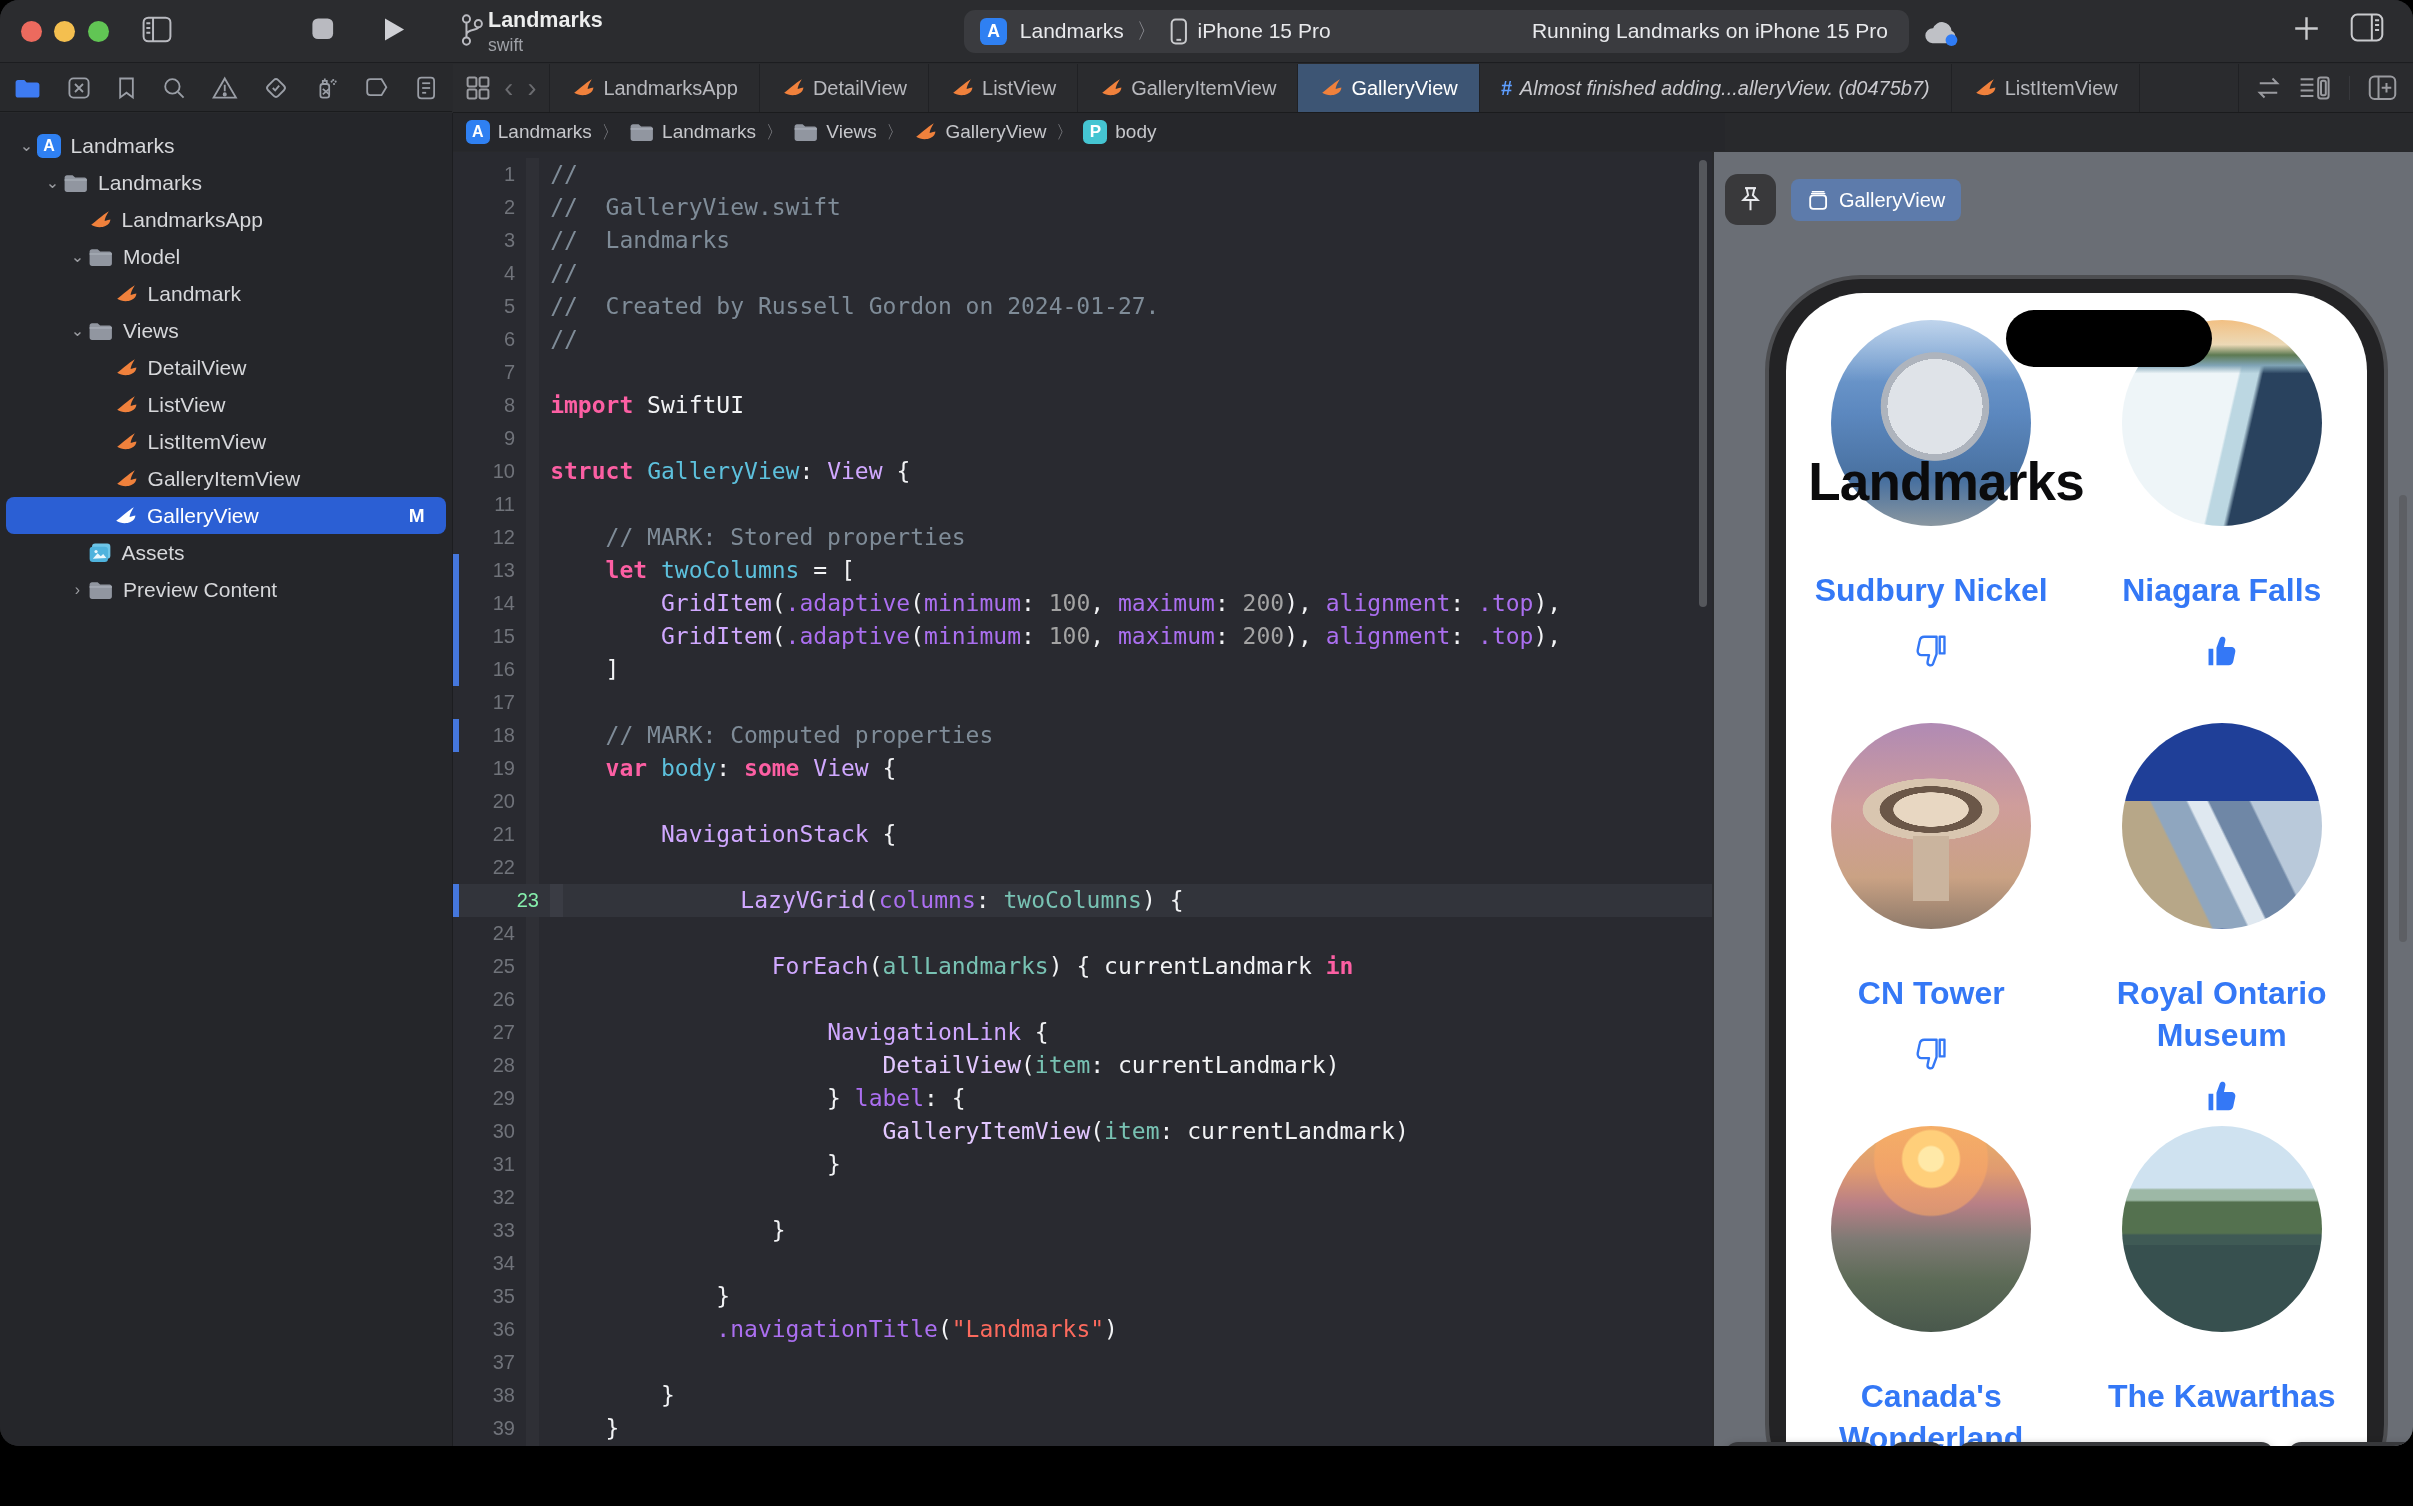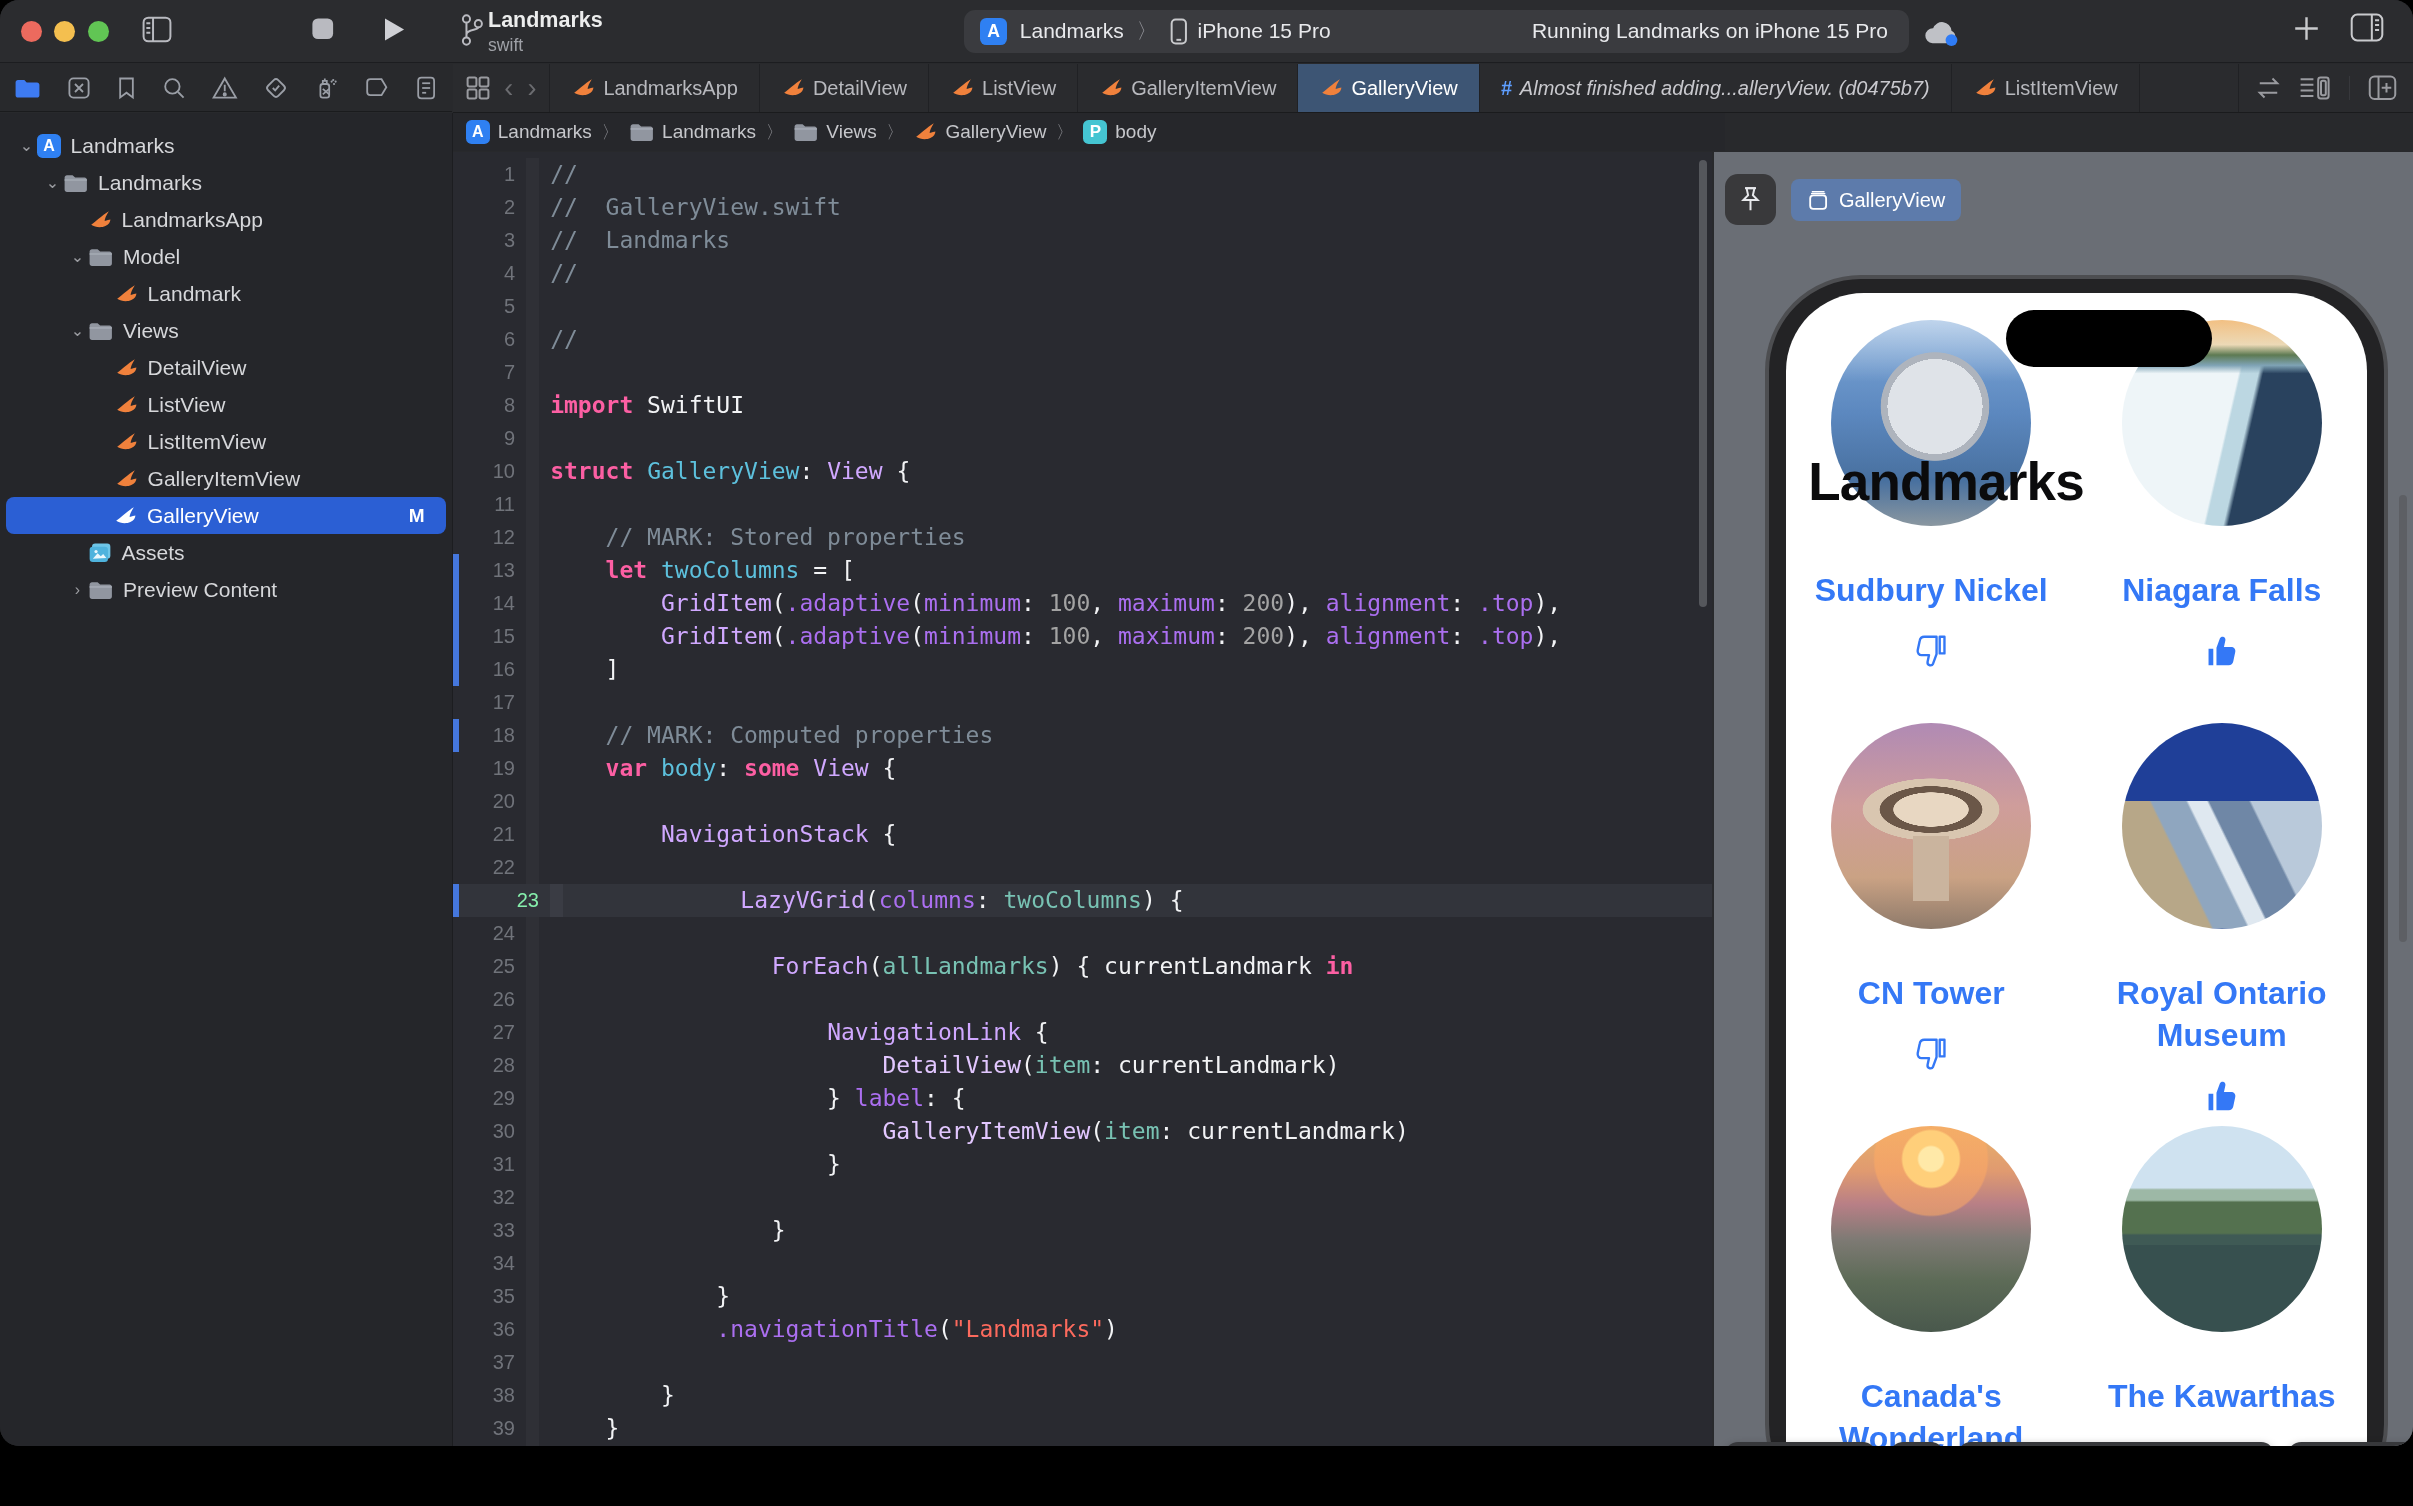--- a/index.html
+++ b/index.html
@@ -504,21 +504,21 @@
         </div>
       </div>
   </div>
 
   <div class="editor">
     <div id="code" style="padding-top:6.4px">
         <div class="codeline"><span class="lnum">1</span><span class="ribbon"></span><span><span class="cm">//</span></span></div>
         <div class="codeline"><span class="lnum">2</span><span class="ribbon"></span><span><span class="cm">//  GalleryView.swift</span></span></div>
         <div class="codeline"><span class="lnum">3</span><span class="ribbon"></span><span><span class="cm">//  Landmarks</span></span></div>
         <div class="codeline"><span class="lnum">4</span><span class="ribbon"></span><span><span class="cm">//</span></span></div>
-        <div class="codeline"><span class="lnum">5</span><span class="ribbon"></span></div>
+        <div class="codeline"><span class="lnum">5</span><span class="ribbon"></span><span><span class="cm">//  Created by Russell Gordon on 2024-01-27.</span></span></div>
         <div class="codeline"><span class="lnum">6</span><span class="ribbon"></span><span><span class="cm">//</span></span></div>
         <div class="codeline"><span class="lnum">7</span><span class="ribbon"></span><span></span></div>
         <div class="codeline"><span class="lnum">8</span><span class="ribbon"></span><span><span class="kw">import</span><span class="pl"> SwiftUI</span></span></div>
         <div class="codeline"><span class="lnum">9</span><span class="ribbon"></span><span></span></div>
         <div class="codeline"><span class="lnum">10</span><span class="ribbon"></span><span><span class="kw">struct</span><span class="pl"> </span><span class="dc">GalleryView</span><span class="pl">: </span><span class="ty">View</span><span class="pl"> {</span></span></div>
         <div class="codeline"><span class="lnum">11</span><span class="ribbon"></span><span></span></div>
         <div class="codeline"><span class="lnum">12</span><span class="ribbon"></span><span><span class="pl">    </span><span class="cm">// MARK: Stored properties</span></span></div>
         <div class="codeline"><span class="chbar"></span><span class="lnum">13</span><span class="ribbon"></span><span><span class="pl">    </span><span class="kw">let</span><span class="pl"> </span><span class="dc">twoColumns</span><span class="pl"> = [</span></span></div>
         <div class="codeline"><span class="chbar"></span><span class="lnum">14</span><span class="ribbon"></span><span><span class="pl">        </span><span class="ty">GridItem</span><span class="pl">(</span><span class="mb">.adaptive</span><span class="pl">(</span><span class="mb">minimum</span><span class="pl">: </span><span class="nu">100</span><span class="pl">, </span><span class="mb">maximum</span><span class="pl">: </span><span class="nu">200</span><span class="pl">), </span><span class="mb">alignment</span><span class="pl">: </span><span class="mb">.top</span><span class="pl">),</span></span></div>
         <div class="codeline"><span class="chbar"></span><span class="lnum">15</span><span class="ribbon"></span><span><span class="pl">        </span><span class="ty">GridItem</span><span class="pl">(</span><span class="mb">.adaptive</span><span class="pl">(</span><span class="mb">minimum</span><span class="pl">: </span><span class="nu">100</span><span class="pl">, </span><span class="mb">maximum</span><span class="pl">: </span><span class="nu">200</span><span class="pl">), </span><span class="mb">alignment</span><span class="pl">: </span><span class="mb">.top</span><span class="pl">),</span></span></div>

